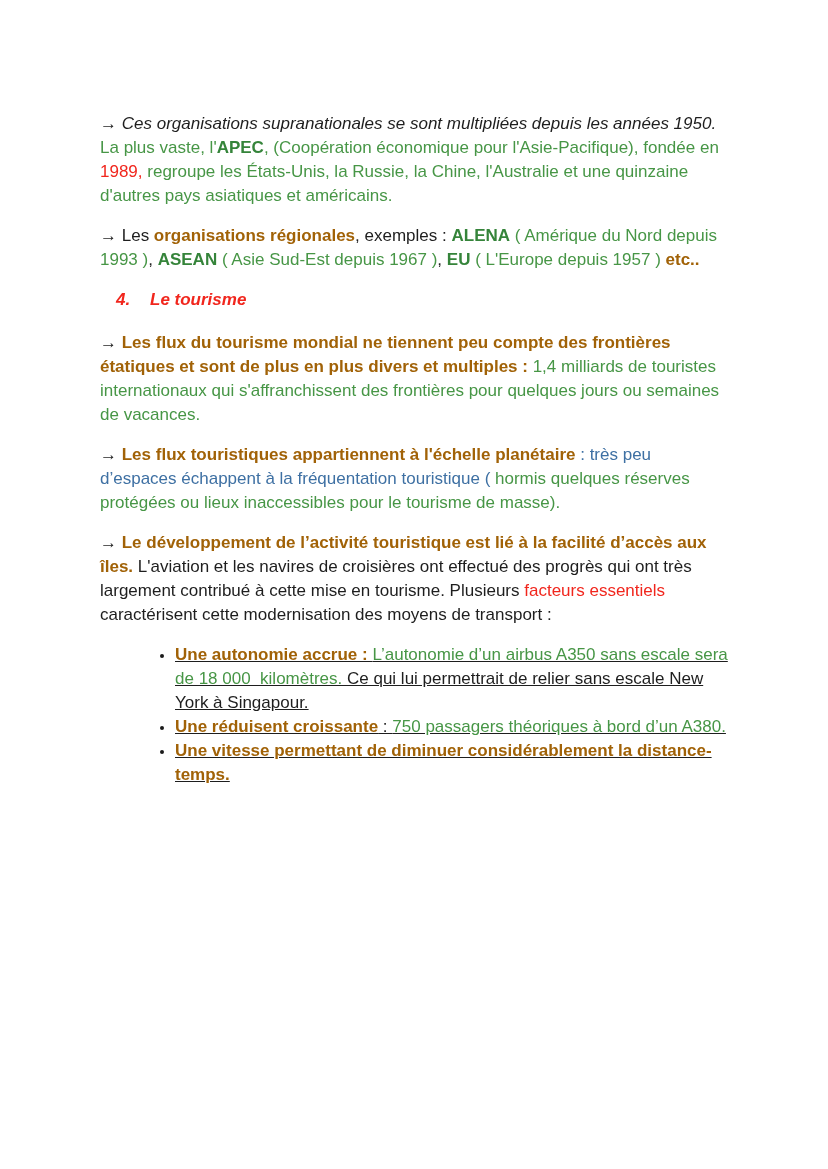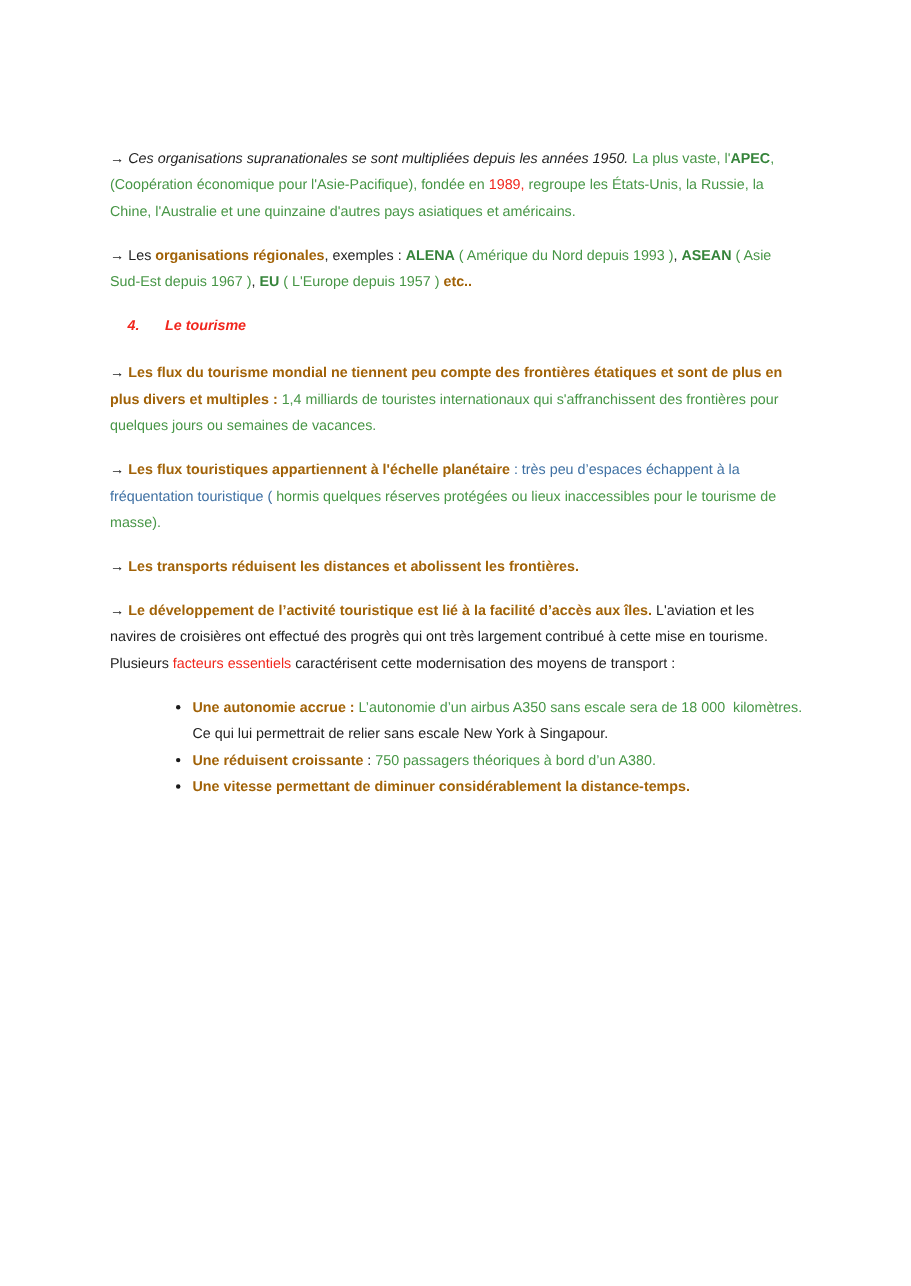--- a/index.html
+++ b/index.html
@@ -13,24 +13,23 @@
     height: 1169px;
     background: #ffffff;
     overflow: hidden;
     font-family: "Liberation Sans", "DejaVu Sans", sans-serif;
   }
   .content {
     position: absolute;
     left: 100px;
     top: 112px;
     width: 630px;
-    font-size: 13px;
+    font-size: 17px;
     line-height: 24px;
     color: #1e1e1e;
-    margin-top: 20px;
     -webkit-font-smoothing: antialiased;
   }
   .para {
     margin: 0 0 16px 0;
   }
   .heading {
     margin: 16px 0 19px 0;
     padding-left: 16px;
     font-weight: 700;
     color: #f1261d;
@@ -44,20 +43,21 @@
     min-width: 34px;
   }
   ul.bullets {
     margin: 0 0 16px 0;
     padding-left: 75px;
     list-style-type: disc;
   }
   ul.bullets li {
     margin: 0;
     padding: 0;
+    text-decoration: underline;
   }
   ul.bullets li::marker {
     color: #1a1a1a;
     font-size: 13px;
   }
   
   .s-plain  { color: #1e1e1e; }
   .s-bold   { color: #a16207; font-weight: 700; }
   .s-italic { color: #1e1e1e; font-style: italic; }
   .s-green  { color: #479646; }
@@ -68,21 +68,20 @@
 </head>
 <body>
 
 <div class="page">
   <div class="content">
       <p class="para"><span class="s-plain">→ </span><span class="s-italic">Ces organisations supranationales se sont multipliées depuis les années 1950.</span><span class="s-green"> La plus vaste, l'</span><span class="s-bold-green">APEC</span><span class="s-green">, (Coopération économique pour l'Asie-Pacifique), fondée en </span><span class="s-red">1989,</span><span class="s-green"> regroupe les États-Unis, la Russie, la Chine, l'Australie et une quinzaine d'autres pays asiatiques et américains.</span></p>
       <p class="para"><span class="s-plain">→ Les </span><span class="s-bold">organisations régionales</span><span class="s-plain">, exemples : </span><span class="s-bold-green">ALENA</span><span class="s-green"> ( Amérique du Nord depuis 1993 )</span><span class="s-plain">, </span><span class="s-bold-green">ASEAN</span><span class="s-green"> ( Asie Sud-Est depuis 1967 )</span><span class="s-plain">, </span><span class="s-bold-green">EU</span><span class="s-green"> ( L'Europe depuis 1957 ) </span><span class="s-bold">etc..</span></p>
       <div class="heading"><span class="hnum">4.</span><span>Le tourisme</span></div>
       <p class="para"><span class="s-plain">→ </span><span class="s-bold">Les flux du tourisme mondial ne tiennent peu compte des frontières étatiques et sont de plus en plus divers et multiples : </span><span class="s-green">1,4 milliards de touristes internationaux qui s'affranchissent des frontières pour quelques jours ou semaines de vacances.</span></p>
       <p class="para"><span class="s-plain">→ </span><span class="s-bold">Les flux touristiques appartiennent à l'échelle planétaire</span><span class="s-blue"> : très peu d’espaces échappent à la fréquentation touristique ( </span><span class="s-green">hormis quelques réserves protégées ou lieux inaccessibles pour le tourisme de masse</span><span class="s-green">).</span></p>
-      <p class="para"><span class="s-plain">→ </span><span class="s-bold">Les transports réduisent les distances et abolissent les frontières.</span></p>
       <p class="para"><span class="s-plain">→ </span><span class="s-bold">Le développement de l’activité touristique est lié à la facilité d’accès aux îles.</span><span class="s-plain"> L'aviation et les navires de croisières ont effectué des progrès qui ont très largement contribué à cette mise en tourisme. Plusieurs </span><span class="s-red">facteurs essentiels</span><span class="s-plain"> caractérisent cette modernisation des moyens de transport :</span></p>
       <ul class="bullets">
         <li><span class="s-bold">Une autonomie accrue : </span><span class="s-green">L’autonomie d’un airbus A350 sans escale sera de 18 000&nbsp; kilomètres. </span><span class="s-plain">Ce qui lui permettrait de relier sans escale New York à Singapour.</span></li>
         <li><span class="s-bold">Une réduisent croissante</span><span class="s-plain"> : </span><span class="s-green">750 passagers théoriques à bord d’un A380.</span></li>
         <li><span class="s-bold">Une vitesse permettant de diminuer considérablement la distance-temps.</span></li>
       </ul>
     </div>
 </div>
 
 </body></html>

